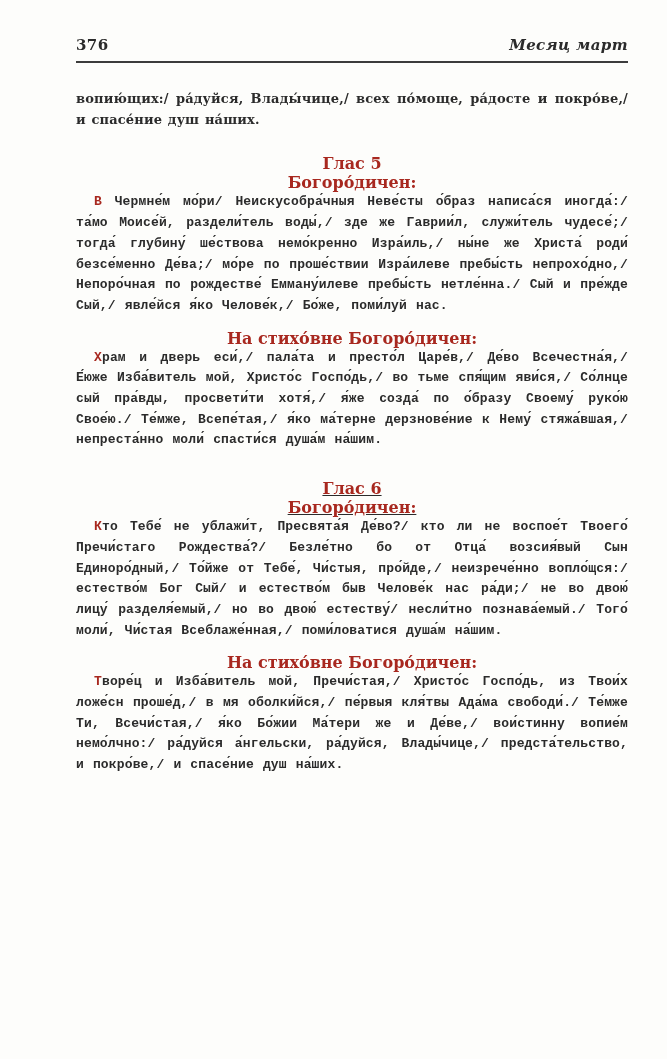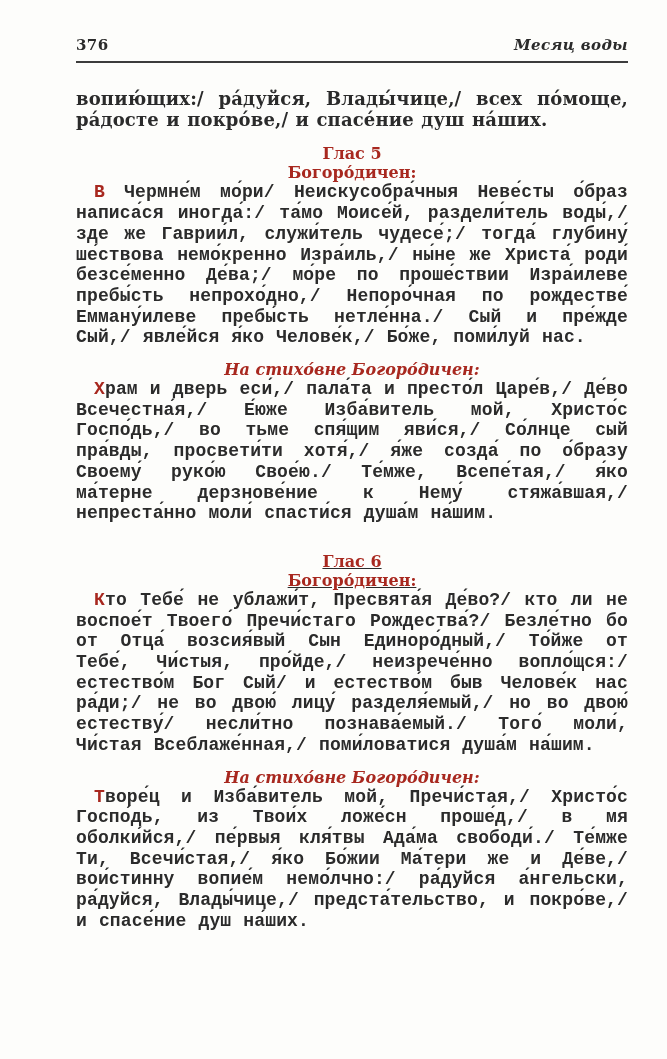--- a/index.html
+++ b/index.html
@@ -29,51 +29,51 @@
     letter-spacing: 0.4px;
   }
   .running-title { font-style: italic; }
   .head-rule {
     border: none;
     border-top: 2.5px solid #3c3c3c;
     margin: 7px 0 0 0;
   }
   .body-text { margin-top: 26px; }
   p.para {
-    font-size: 18px;
+    font-size: 13px;
     font-weight: bold;
     line-height: 20.7px;
     text-align: justify;
     letter-spacing: 0.15px;
     word-spacing: 1px;
     margin: 0;
   }
   p.indent { text-indent: 18px; }
   .dropcap { color: var(--accent-red, #a8281f); }
   .rubric {
     text-align: center;
     color: var(--accent-red, #a8281f);
     font-weight: bold;
     font-size: 16px;
     line-height: 19px;
   }
-  .glas-block { margin-top: 14px; }
-  .stikh-heading { margin-top: 12px; font-style: italic; }
+  .glas-block { margin-top: 24px; }
+  .stikh-heading { margin-top: 12px; }
   .gap-large { margin-top: 28px; text-decoration: underline; }
   .after-heading { margin-top: 2px; font-family: Liberation Mono, monospace; }
 </style>
 </head>
 <body>
 
 <div class="sheet">
   <div class="content">
 
     <div class="pg-header">
       <span>376</span>
-      <span class="running-title">Месяц воды</span>
+      <span class="running-title">Месяц март</span>
     </div>
     <hr class="head-rule">
 
     <div class="body-text">
 
       <p class="para">вопию́щих:/ ра́дуйся, Влады́чице,/ всех по́моще, ра́досте и покро́ве,/ и спасе́ние душ на́ших.</p>
 
       <div class="glas-block">
         <div class="rubric">Глас 5</div>
         <div class="rubric">Богоро́дичен:</div>

